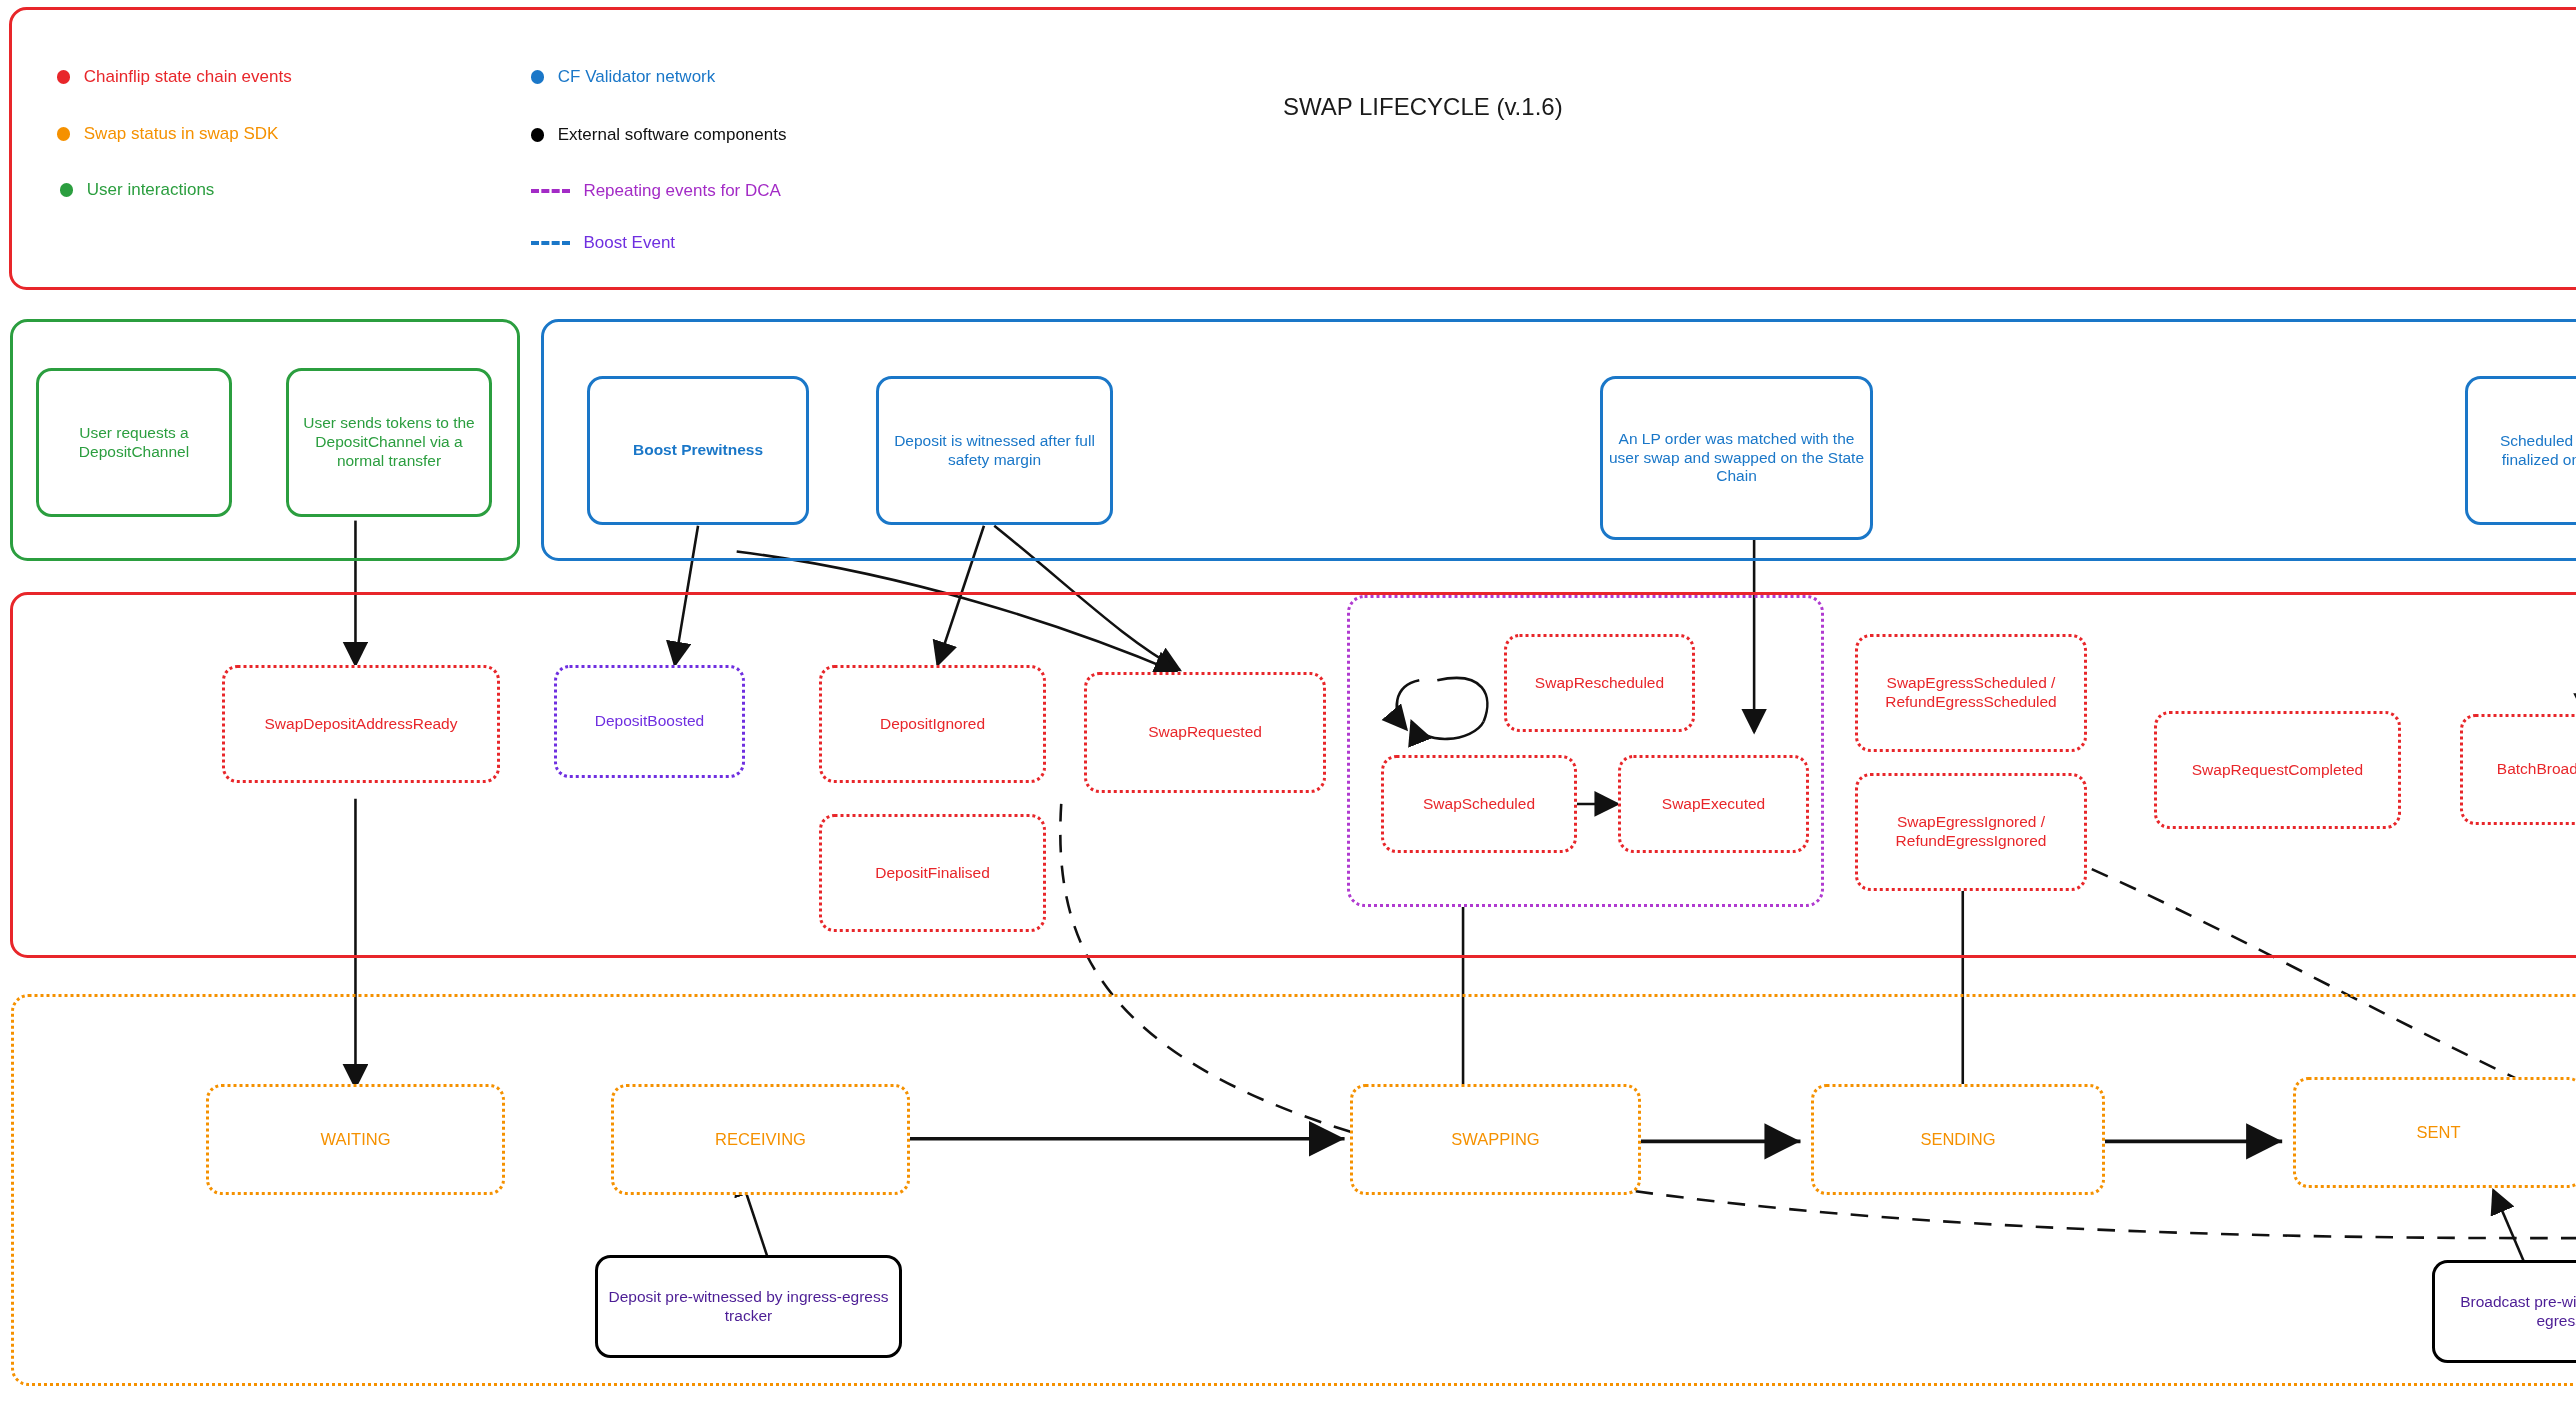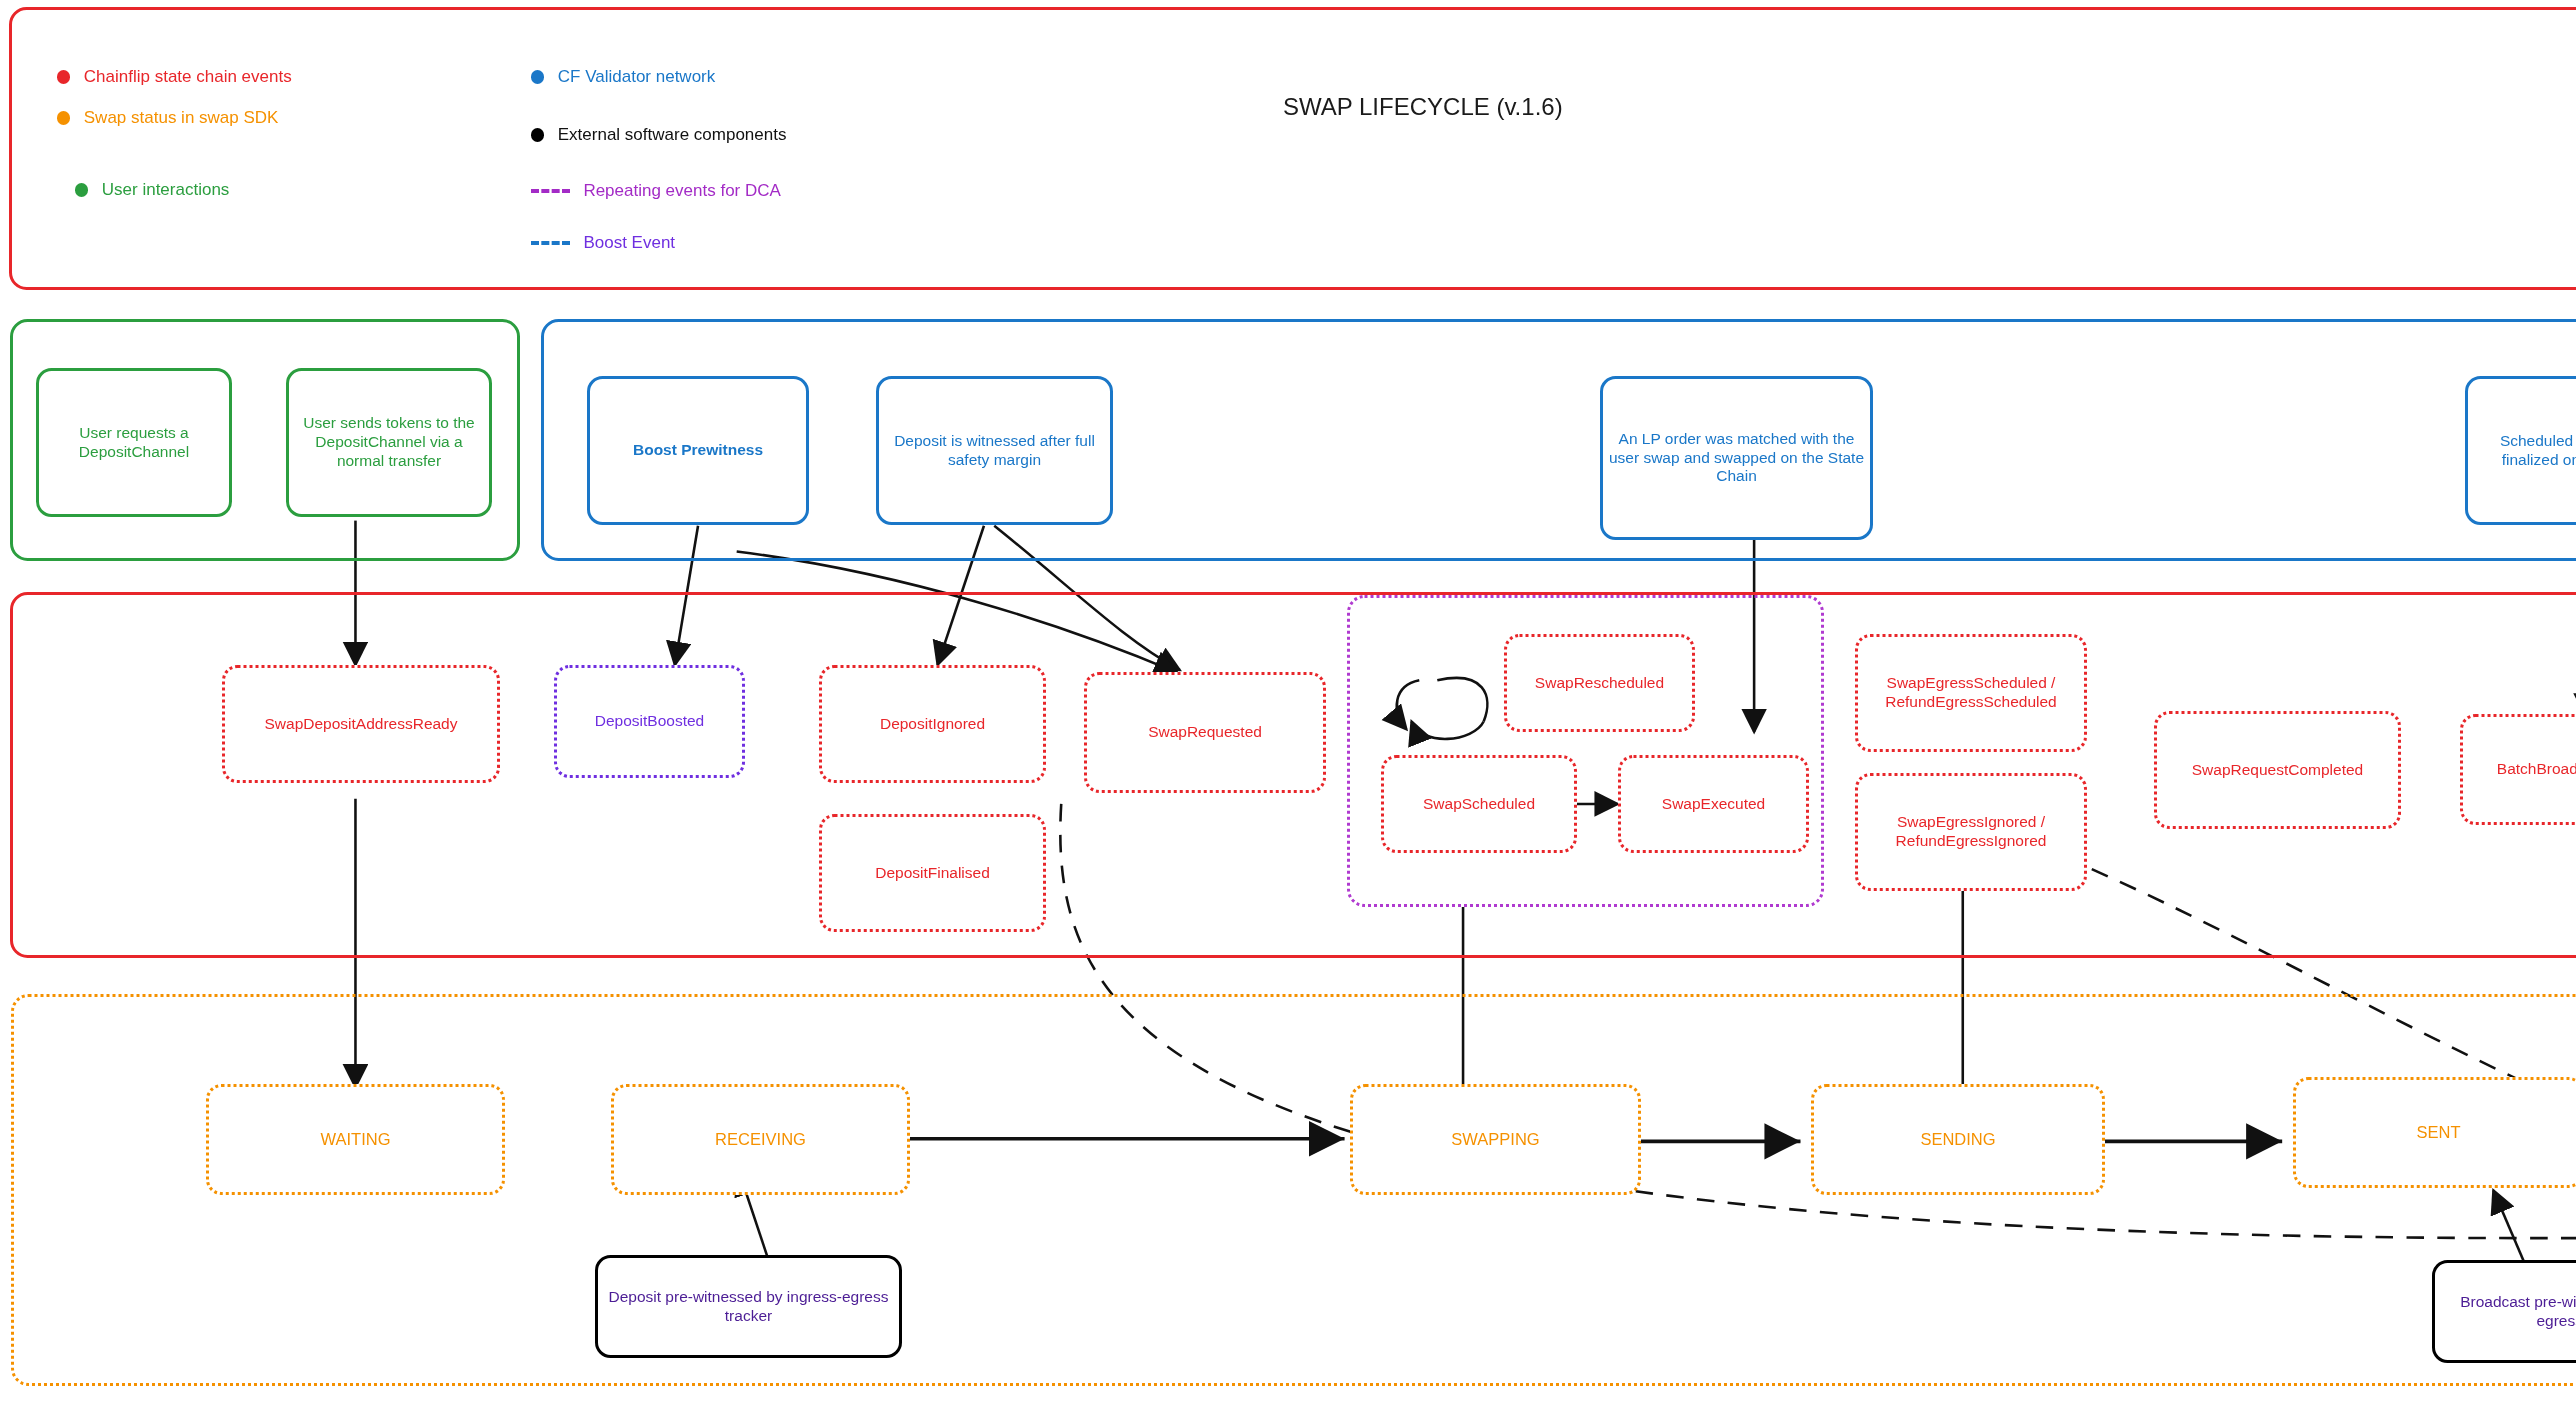--- a/index.html
+++ b/index.html
@@ -112,25 +112,25 @@
   </svg>
 
   <div class="container c-legend abs" style="left:9.3px;top:7.2px;width:3153px;height:283px;"></div>
 
   <div class="title" style="left:1283px;top:93px;">SWAP LIFECYCLE (v.1.6)</div>
 
   <div class="legend-row" style="left:57px;top:67px;">
     <span class="legend-dot" style="background:#e8262a;"></span>
     <span class="legend-label" style="color:#e8262a;">Chainflip state chain events</span>
   </div>
-  <div class="legend-row" style="left:57px;top:108px;">
+  <div class="legend-row" style="left:57px;top:124px;">
     <span class="legend-dot" style="background:#f59100;"></span>
     <span class="legend-label" style="color:#f59100;">Swap status in swap SDK</span>
   </div>
-  <div class="legend-row" style="left:75px;top:180px;">
+  <div class="legend-row" style="left:60px;top:180px;">
     <span class="legend-dot" style="background:#2b9e3f;"></span>
     <span class="legend-label" style="color:#2b9e3f;">User interactions</span>
   </div>
 
   <div class="legend-row" style="left:531px;top:67px;">
     <span class="legend-dot" style="background:#1a77c8;"></span>
     <span class="legend-label" style="color:#1a77c8;">CF Validator network</span>
   </div>
   <div class="legend-row" style="left:531px;top:125px;">
     <span class="legend-dot" style="background:#000;"></span>

